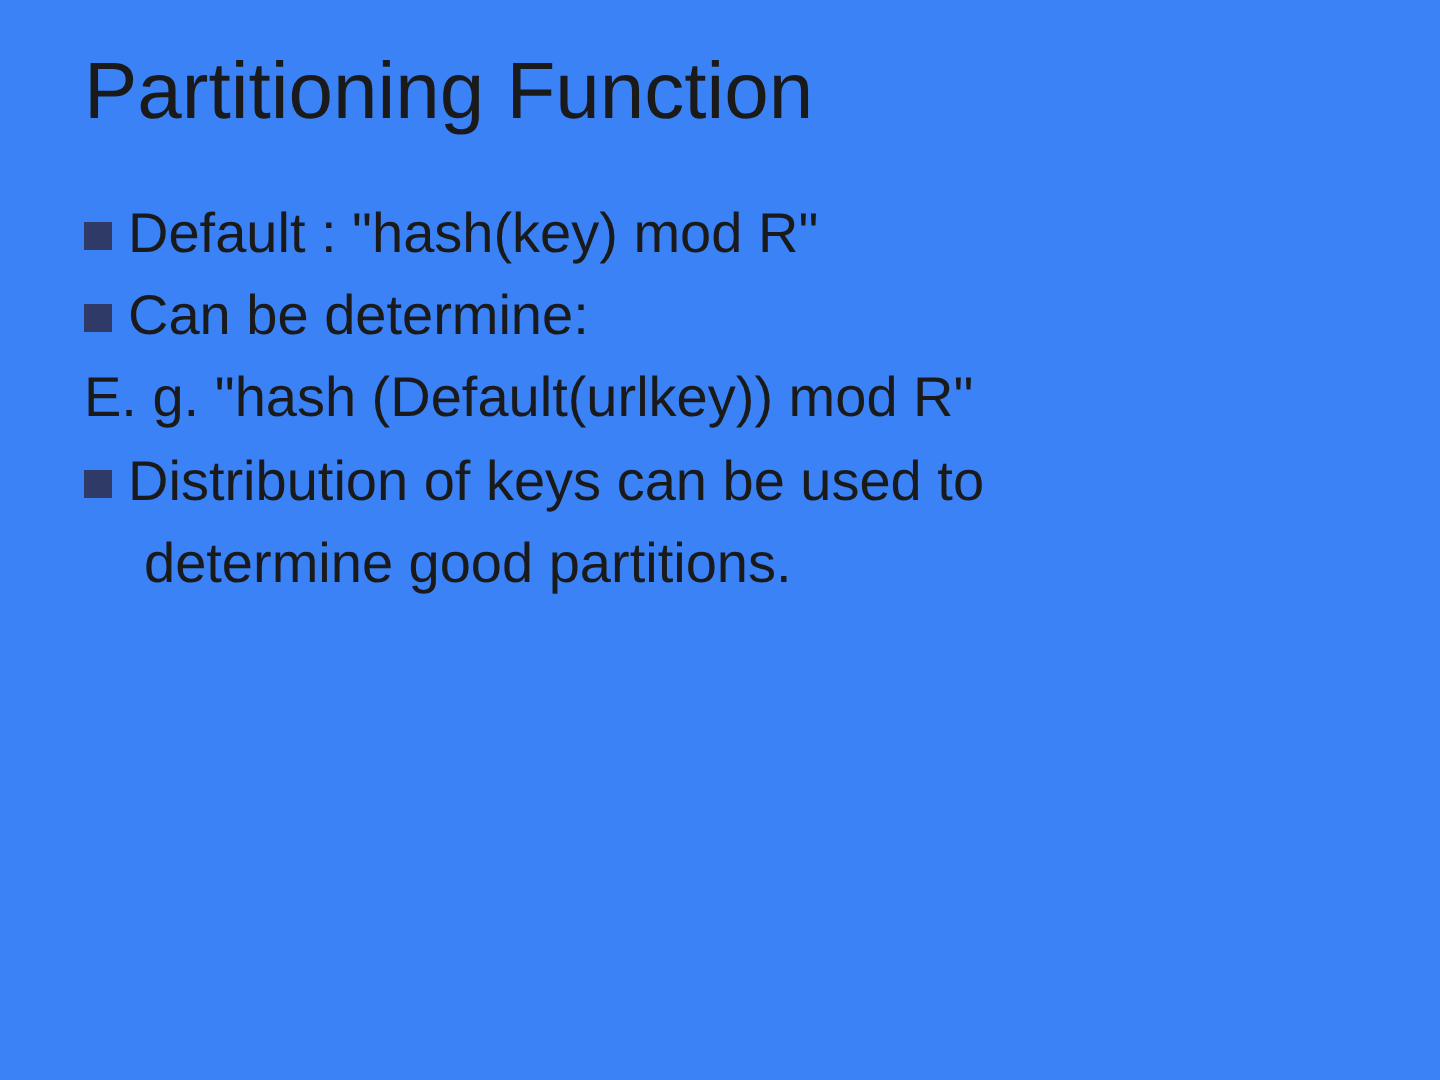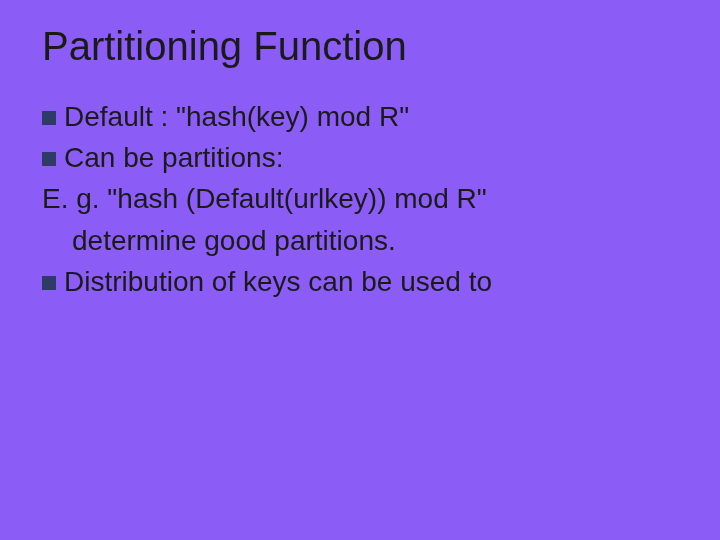--- a/index.html
+++ b/index.html
@@ -5,21 +5,21 @@
   html, body {
     margin: 0;
     padding: 0;
     width: 720px;
     height: 540px;
     overflow: hidden;
   }
   .slide {
     width: 720px;
     height: 540px;
-    background: #8b5cf6;
+    background: #3b82f6;
     box-sizing: border-box;
     padding: 24px 36px 24px 42px;
     font-family: Arial, Helvetica, sans-serif;
     color: #1a1a1a;
   }
   .title {
     font-size: 40px;
     font-weight: 400;
     margin: 0 0 28px 0;
     letter-spacing: 0px;
@@ -53,29 +53,29 @@
 
   <h1 class="title">Partitioning Function</h1>
 
   <div class="body">
 
     <div class="line">
       <span class="bullet"></span><span>Default : "</span><span class="ital">hash(key) mod R</span><span>"</span>
     </div>
 
     <div class="line">
-      <span class="bullet"></span><span>Can be partitions:</span>
+      <span class="bullet"></span><span>Can be determine:</span>
     </div>
 
     <div class="line">
       <span>E. g. "</span><span class="ital">hash (Default(urlkey)) mod R</span><span>"</span>
     </div>
 
     <div class="line">
-      <span class="shift"></span><span>determine good partitions.</span>
+      <span class="bullet"></span><span>Distribution of keys can be used to</span>
     </div>
 
     <div class="line">
-      <span class="bullet"></span><span>Distribution of keys can be used to</span>
+      <span class="shift"></span><span>determine good partitions.</span>
     </div>
 
   </div>
 </div>
 
 </body></html>

